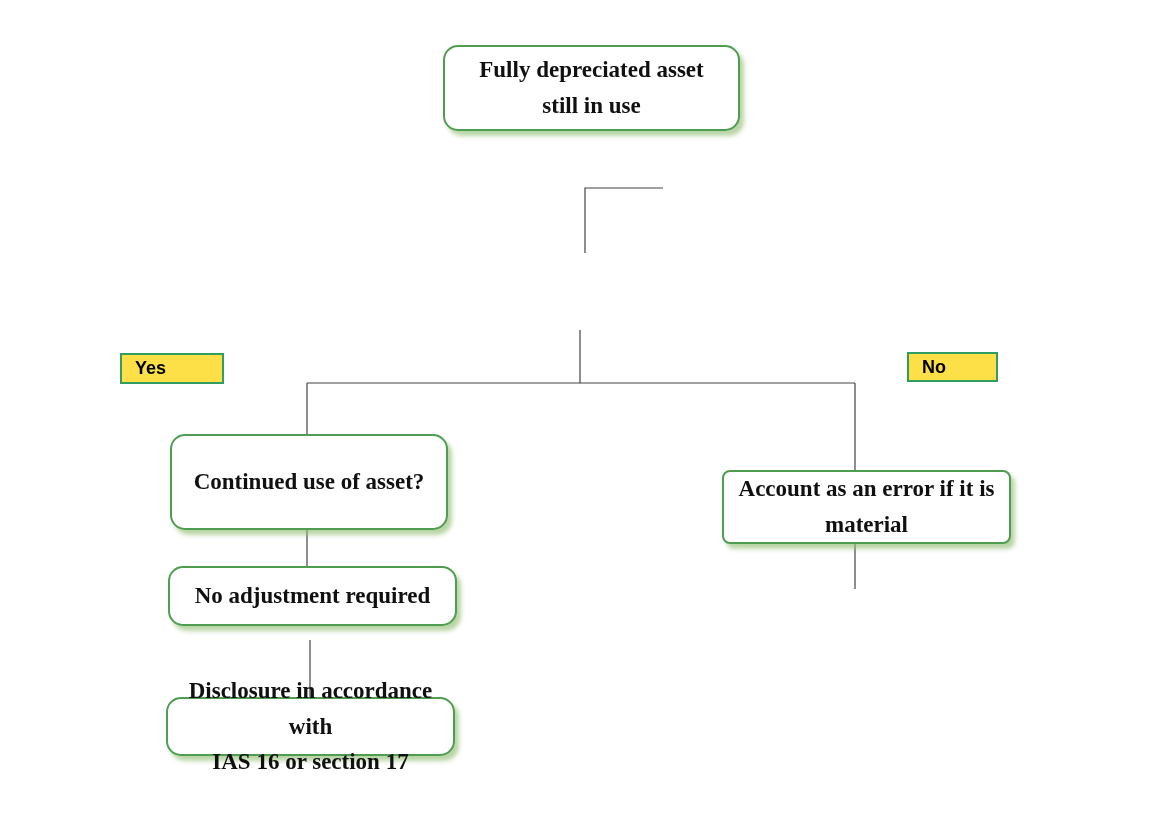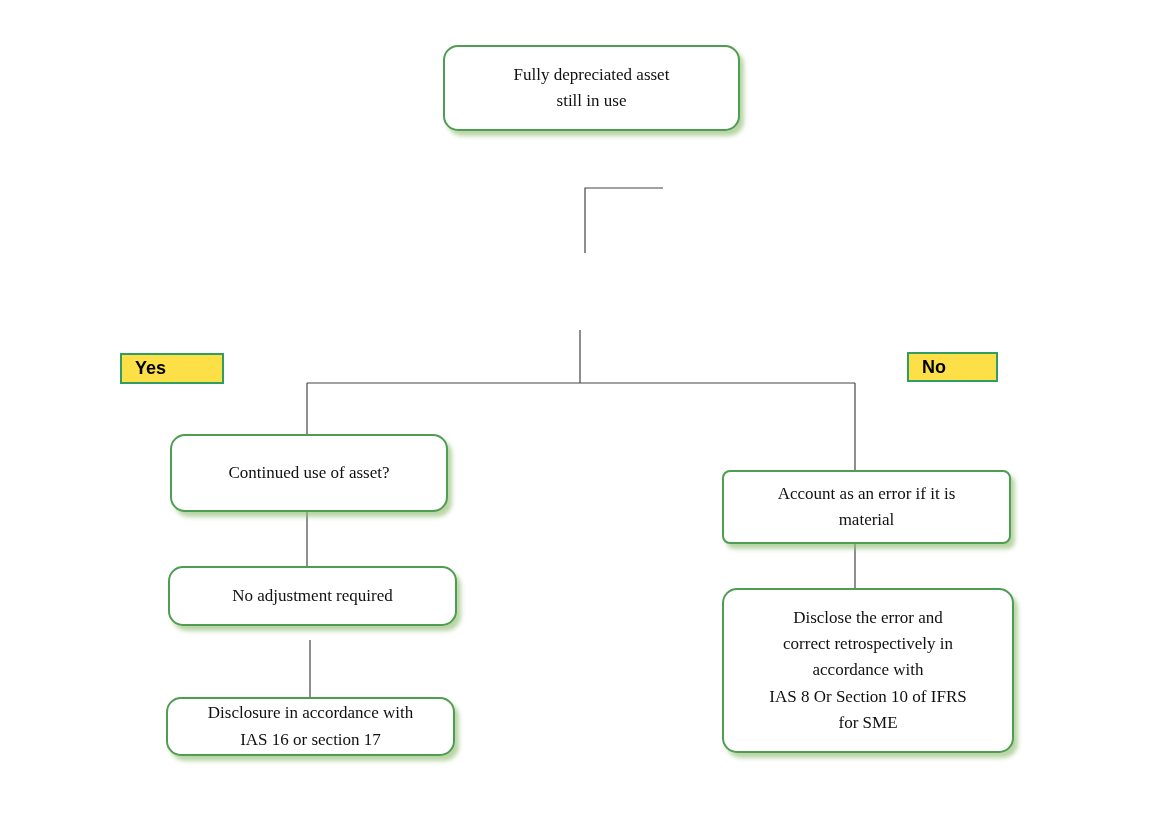--- a/index.html
+++ b/index.html
@@ -33,22 +33,22 @@
   .node {
     position: absolute;
     box-sizing: border-box;
     border: 2px solid var(--box-border, #4e9d50);
     border-radius: 15px;
     background: #ffffff;
     display: flex;
     align-items: center;
     justify-content: center;
     text-align: center;
-    font-weight: normal;
-    font-size: 17px;
+    font-weight: bold;
+    font-size: 23px;
     line-height: 1.55;
     color: #101010;
     white-space: pre-line;
     padding: 6px 14px;
     box-shadow: 4px 5px 4px 0 var(--box-shadow, rgba(148,190,118,0.65));
   }
   .tag {
     position: absolute;
     box-sizing: border-box;
     border: 2px solid var(--label-border, #2f9e60);
@@ -79,29 +79,24 @@
   </svg>
 
   <div class="node" style="left:443px; top:45px; width:297px; height:86px;">Fully depreciated asset
 still in use</div>
 
 
   <div class="tag" style="left:120px; top:353px; width:104px; height:31px;">Yes</div>
 
   <div class="tag" style="left:907px; top:352px; width:91px; height:30px;">No</div>
 
-  <div class="node" style="left:170px; top:434px; width:278px; height:78px;">Continued use of asset?</div>
+  <div class="node" style="left:170px; top:434px; width:278px; height:96px;">Continued use of asset?</div>
 
   <div class="node" style="left:168px; top:566px; width:289px; height:60px;">No adjustment required</div>
 
   <div class="node" style="left:166px; top:697px; width:289px; height:59px;">Disclosure in accordance with
 IAS 16 or section 17</div>
 
   <div class="node" style="left:722px; top:470px; width:289px; height:74px;border-radius:8px;">Account as an error if it is
 material</div>
 
-  <div class="node" style="left:722px; top:588px; width:292px; height:165px;">Disclose the error and
-correct retrospectively in
-accordance with
-IAS 8 Or Section 10 of IFRS
-for SME</div>
 
 </div>
 
 </body></html>

